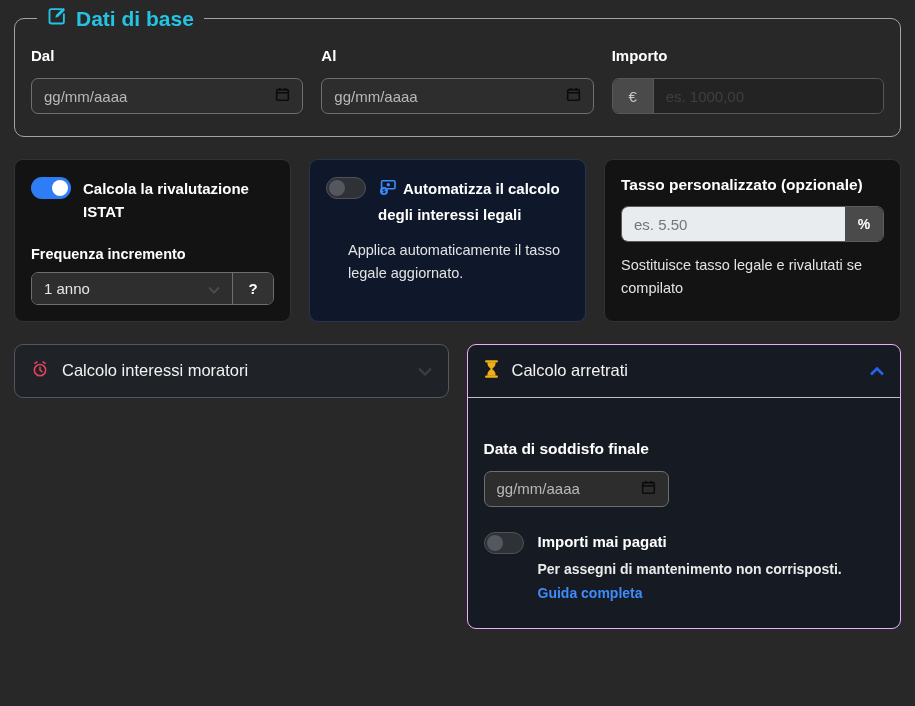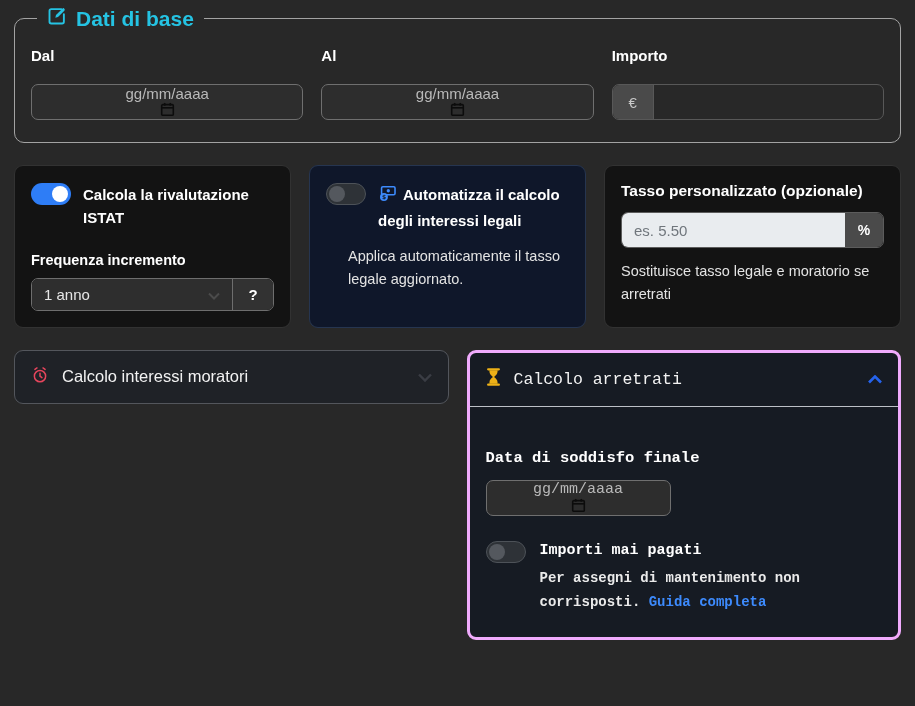--- a/index.html
+++ b/index.html
@@ -15,25 +15,25 @@
   fieldset.base{
     border:1px solid #a3a3a3;border-radius:10px;
     margin:0;padding:8px 16px 22px;
   }
   fieldset.base legend{
     display:flex;align-items:center;gap:9px;
     color:#25c3e3;font-size:21px;font-weight:bold;
     padding:0 10px;margin-left:6px;
   }
   .base-grid{display:grid;grid-template-columns:1fr 1fr 1fr;gap:18px;margin-top:8px;}
-  .field-label{color:#fff;font-size:15px;font-weight:bold;margin-bottom:20px;}
+  .field-label{color:#fff;font-size:15px;font-weight:bold;margin-bottom:14px;}
   .date-input{
     height:36px;background:#2d2d2d;border:1px solid #6f6f6f;border-radius:7px;
     display:flex;align-items:center;justify-content:space-between;
-    padding:0 19px;color:#b9b9b9;font-size:15px;cursor:text;box-sizing:border-box;flex-direction:column;
+    padding:0 12px;color:#b9b9b9;font-size:15px;cursor:text;box-sizing:border-box;
   }
   .money-group{
     display:flex;height:36px;border:1px solid #585858;border-radius:7px;
     overflow:hidden;box-sizing:border-box;
   }
   .money-prefix{
     width:40px;background:#4a4a4a;color:#c9c9c9;font-size:15px;
     display:flex;align-items:center;justify-content:center;
     border-right:1px solid #585858;flex:none;
   }
@@ -76,21 +76,21 @@
   .rate-group{display:flex;height:36px;border-radius:7px;overflow:hidden;margin-top:12px;border:1px solid #5c5c5c;box-sizing:border-box;}
   .rate-input{flex:1;background:#e9ecef;border:none;outline:none;padding:8px 12px;font-size:15px;color:#333;font-family:inherit;}
   .rate-input::placeholder{color:#70767c;}
   .rate-suffix{width:38px;flex:none;background:#4a4a4a;color:#fff;font-size:14px;font-weight:bold;display:flex;align-items:center;justify-content:center;}
   .label-icon{display:inline-block;vertical-align:-3px;margin-right:6px;}
 
   
   .panels{display:grid;grid-template-columns:1fr 1fr;gap:18px;margin-top:22px;align-items:start;}
   .panel{border-radius:9px;box-sizing:border-box;}
   .panel.grey{background:#1f2227;border:1px solid #53565c;}
-  .panel.navy{background:#161b23;border:3px solid #f0abfc;font-family:Liberation Mono, monospace;}
+  .panel.navy{background:#161b23;border:1px solid #f0abfc;}
   .panel-header{
     display:flex;align-items:center;gap:13px;
     padding:15px 16px;color:#f2f2f2;font-size:16.5px;cursor:pointer;
   }
   .panel.navy .panel-header{border-bottom:1px solid #bcc0c6;}
   .chevron{margin-left:auto;}
 
   .panel-body{padding:20px 16px 22px;}
   .opt-block{display:flex;gap:14px;align-items:flex-start;}
   .opt-label{color:#fff;font-size:15px;font-weight:bold;line-height:1.4;}
@@ -144,20 +144,23 @@
                 <line x1="11" y1="1" x2="11" y2="4"></line>
             </svg>
           </span>
         </div>
       </div>
 
       <div>
         <div class="field-label">Importo</div>
         <div class="money-group">
           <span class="money-prefix">€</span>
+          <div class="money-input">
+            <span>es. 1000,00</span>
+          </div>
         </div>
       </div>
     </div>
   </fieldset>
 
   <div class="cards">
 
     <div class="card">
       <div class="toggle-row">
         <div class="switch on">
@@ -197,21 +200,21 @@
       </div>
       <div class="card-desc">Applica automaticamente il tasso legale aggiornato.</div>
     </div>
 
     <div class="card">
       <div class="card-title">Tasso personalizzato (opzionale)</div>
       <div class="rate-group">
         <input class="rate-input" type="text" placeholder="es. 5.50" style="">
         <span class="rate-suffix">%</span>
       </div>
-      <div class="card-desc">Sostituisce tasso legale e moratorio se arretrati</div>
+      <div class="card-desc">Sostituisce tasso legale e rivalutati se compilato</div>
     </div>
   </div>
 
   <div class="panels">
 
     <div class="panel grey">
       <div class="panel-header">
         <span>
           <svg width="18" height="18" viewBox="0 0 24 24" fill="none" stroke="#e5455c" stroke-width="2" stroke-linecap="round">
             <circle cx="12" cy="13.5" r="7.5"></circle>

